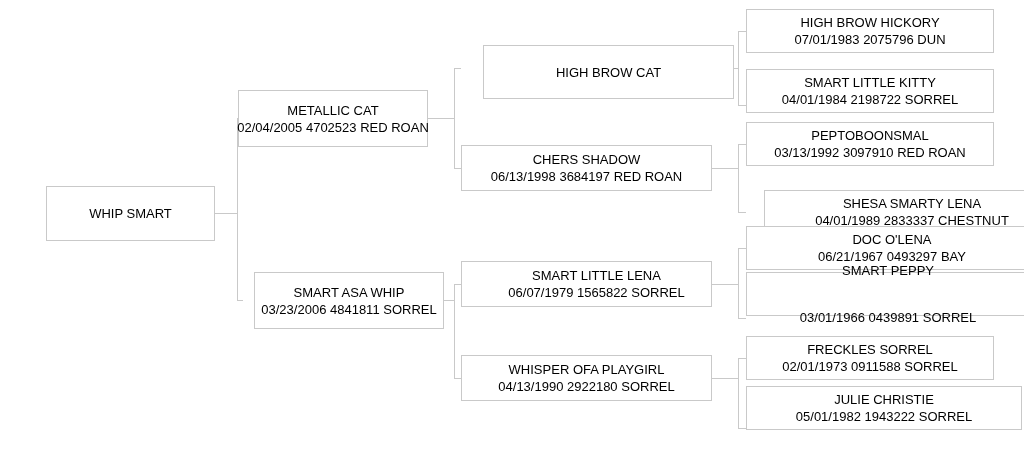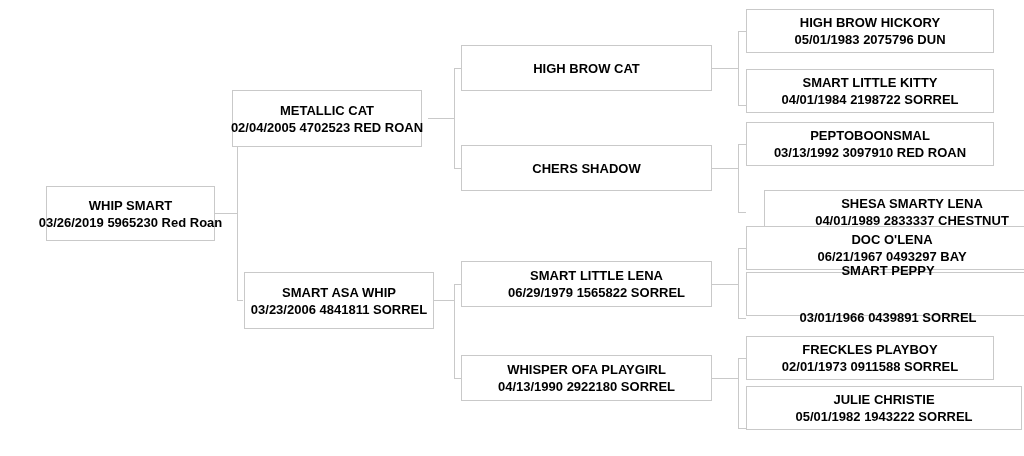--- a/index.html
+++ b/index.html
@@ -27,21 +27,20 @@
     color: #000000;
     font-size: 13px;
     line-height: 17px;
     text-align: center;
     display: flex;
     flex-direction: column;
     align-items: center;
     justify-content: center;
     white-space: nowrap;
     z-index: 2;
-    font-weight: bold;
   }
   .node .nm {
     font-size: 13px;
     line-height: 17px;
   }
   .node .dt {
     font-size: 13px;
     line-height: 17px;
   }
   .node.wrap {
@@ -99,54 +98,54 @@
   <div class="hline" style="left:738px; top:248px; width:8px;"></div>
   <div class="hline" style="left:738px; top:318px; width:8px;"></div>
 
   <div class="hline" style="left:712px; top:378px; width:26px;"></div>
   <div class="vline" style="left:738px; top:358px; height:70px;"></div>
   <div class="hline" style="left:738px; top:358px; width:8px;"></div>
   <div class="hline" style="left:738px; top:428px; width:8px;"></div>
 
   <div class="node wrap" style="left:46px; top:186px; width:169px; height:55px;">
     <span class="nm">WHIP SMART</span>
-    <span class="dt">03/26/2019 5965230 Red Roan</span>
   </div>
 
-  <div class="node wrap" style="left:232px; top:90px; width:190px; height:57px;">
+  <div class="node wrap" style="left:238px; top:90px; width:190px; height:57px;">
     <span class="nm">METALLIC CAT</span>
     <span class="dt">02/04/2005 4702523 RED ROAN</span>
   </div>
 
-  <div class="node wrap" style="left:244px; top:272px; width:190px; height:57px;">
+  <div class="node wrap" style="left:254px; top:272px; width:190px; height:57px;">
     <span class="nm">SMART ASA WHIP</span>
     <span class="dt">03/23/2006 4841811 SORREL</span>
   </div>
 
-  <div class="node" style="left:461px; top:45px; width:251px; height:46px;">
+  <div class="node" style="left:483px; top:45px; width:251px; height:54px;">
     <span class="nm">HIGH BROW CAT</span>
   </div>
 
   <div class="node" style="left:461px; top:145px; width:251px; height:46px;">
     <span class="nm">CHERS SHADOW</span>
+    <span class="dt">06/13/1998 3684197 RED ROAN</span>
   </div>
 
   <div class="node" style="left:461px; top:261px; width:251px; height:46px;padding-left:20px;">
     <span class="nm">SMART LITTLE LENA</span>
-    <span class="dt">06/29/1979 1565822 SORREL</span>
+    <span class="dt">06/07/1979 1565822 SORREL</span>
   </div>
 
   <div class="node" style="left:461px; top:355px; width:251px; height:46px;">
     <span class="nm">WHISPER OFA PLAYGIRL</span>
     <span class="dt">04/13/1990 2922180 SORREL</span>
   </div>
 
   <div class="node" style="left:746px; top:9px; width:248px; height:44px;">
     <span class="nm">HIGH BROW HICKORY</span>
-    <span class="dt">05/01/1983 2075796 DUN</span>
+    <span class="dt">07/01/1983 2075796 DUN</span>
   </div>
 
   <div class="node" style="left:746px; top:69px; width:248px; height:44px;">
     <span class="nm">SMART LITTLE KITTY</span>
     <span class="dt">04/01/1984 2198722 SORREL</span>
   </div>
 
   <div class="node" style="left:746px; top:122px; width:248px; height:44px;">
     <span class="nm">PEPTOBOONSMAL</span>
     <span class="dt">03/13/1992 3097910 RED ROAN</span>
@@ -161,21 +160,21 @@
     <span class="nm">DOC O'LENA</span>
     <span class="dt">06/21/1967 0493297 BAY</span>
   </div>
 
   <div class="node" style="left:746px; top:272px; width:284px; height:44px;gap:30px;">
     <span class="nm">SMART PEPPY</span>
     <span class="dt">03/01/1966 0439891 SORREL</span>
   </div>
 
   <div class="node" style="left:746px; top:336px; width:248px; height:44px;">
-    <span class="nm">FRECKLES PLAYBOY</span>
+    <span class="nm">FRECKLES SORREL</span>
     <span class="dt">02/01/1973 0911588 SORREL</span>
   </div>
 
   <div class="node" style="left:746px; top:386px; width:276px; height:44px;">
     <span class="nm">JULIE CHRISTIE</span>
     <span class="dt">05/01/1982 1943222 SORREL</span>
   </div>
 
 </div>
 

